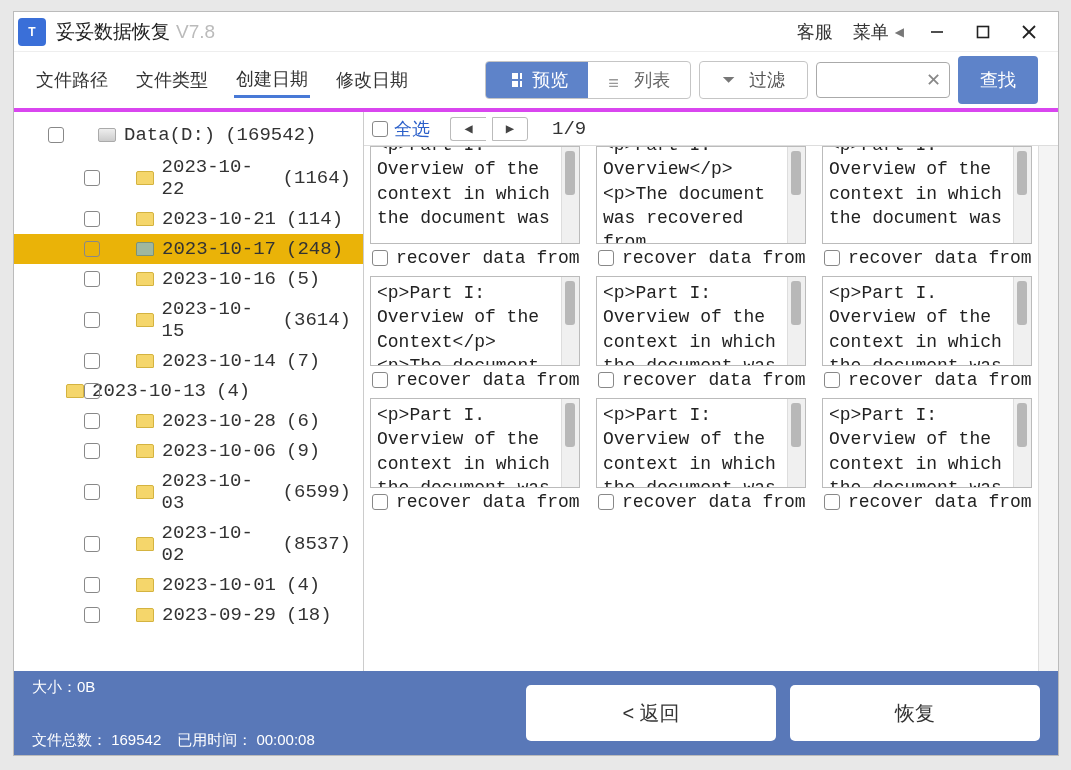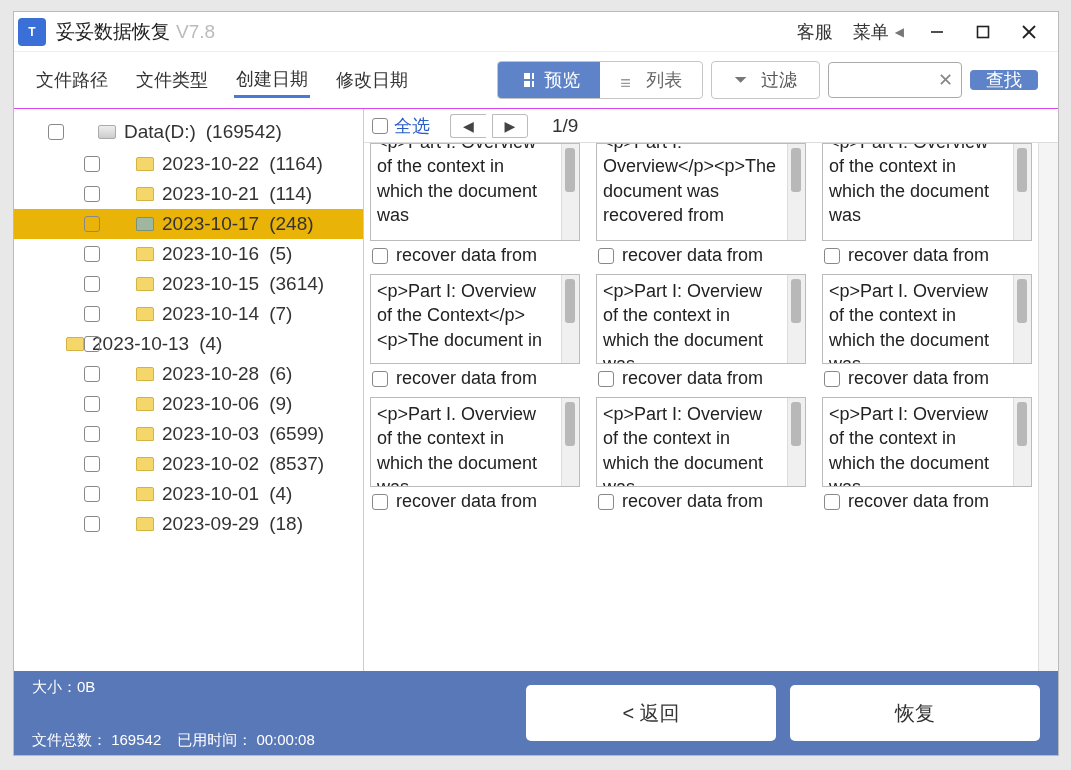--- a/index.html
+++ b/index.html
@@ -22,23 +22,23 @@
   .segbtn-group { display: flex; border: 1px solid #c5c5c5; border-radius: 4px; overflow: hidden; }
   .segbtn { display: flex; align-items: center; gap: 10px; padding: 6px 20px; font-size: 18px; color: #666; }
   .segbtn.primary { background: #5e83c9; color: #fff; }
   .seg-icon { width: 16px; height: 14px; display: inline-block; }
   .seg-icon.grid::before { content:""; display:block; width:6px; height:6px; background:#fff; box-shadow: 8px 0 0 #fff, 0 8px 0 #fff, 8px 8px 0 #fff; }
   .seg-icon.list::before { content:"≡"; color:#999; font-size:18px; line-height:14px; }
   .filter-btn { display: flex; align-items: center; gap: 14px; padding: 6px 22px; border: 1px solid #c5c5c5; border-radius: 4px; font-size: 18px; color: #555; }
   .filter-icon { font-size: 16px; color: #777; }
   .searchbox { display: flex; align-items: center; border: 1px solid #aaa; border-radius: 4px; width: 134px; height: 36px; padding: 0 8px; justify-content: flex-end; }
   .clear-x { color: #888; font-size: 18px; }
-  .find-btn { background: #5e83c9; color: #fff; border-radius: 4px; height: 20px; padding: 0 16px; font-size: 18px; display: flex; align-items: center; }
-
-  .content { flex: 1; display: flex; border-top: 1px solid #d946ef; min-height: 0; }
+  .find-btn { background: #5e83c9; color: #fff; border-radius: 4px; height: 48px; padding: 0 22px; font-size: 18px; display: flex; align-items: center; }
+
+  .content { flex: 1; display: flex; border-top: 4px solid #d946ef; min-height: 0; font-family: Liberation Mono, monospace; }
   .sidebar { width: 350px; border-right: 1px solid #ccc; overflow-y: auto; padding-top: 6px; }
   .tree-root { display: flex; align-items: center; gap: 8px; padding: 6px 12px 6px 46px; font-size: 19px; }
   .tree-cb { width: 16px; height: 16px; border: 1px solid #888; border-radius: 3px; margin-left:-28px; position:absolute; }
   .tree-cb2 { width: 16px; height: 16px; border: 1px solid #888; border-radius: 3px; }
   .disk-icon { width: 18px; height: 14px; background: linear-gradient(#eee,#ccc); border:1px solid #aaa; border-radius:2px; }
   .tree-item { display: flex; align-items: center; gap: 8px; padding: 4px 12px 4px 96px; font-size: 19px; position: relative; }
   .tree-item .tree-cb2 { margin-left:-26px; position:absolute; left:96px; }
   .tree-item.selected { background: #eab308; }
   .folder-icon { width: 18px; height: 14px; background: #f5d66b; border: 1px solid #d4b340; border-radius: 2px 2px 1px 1px; }
   .folder-icon.sel { background: #9fb79f; border-color:#7a927a; }

